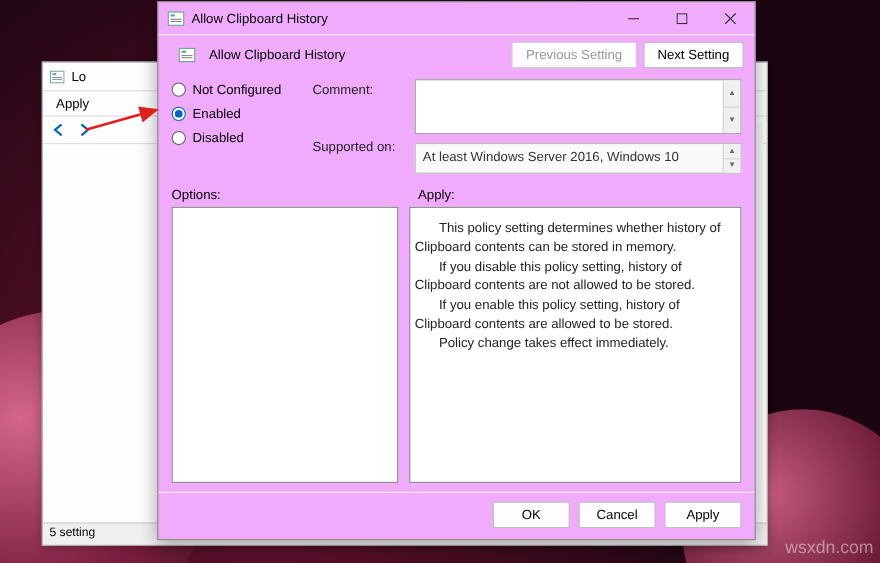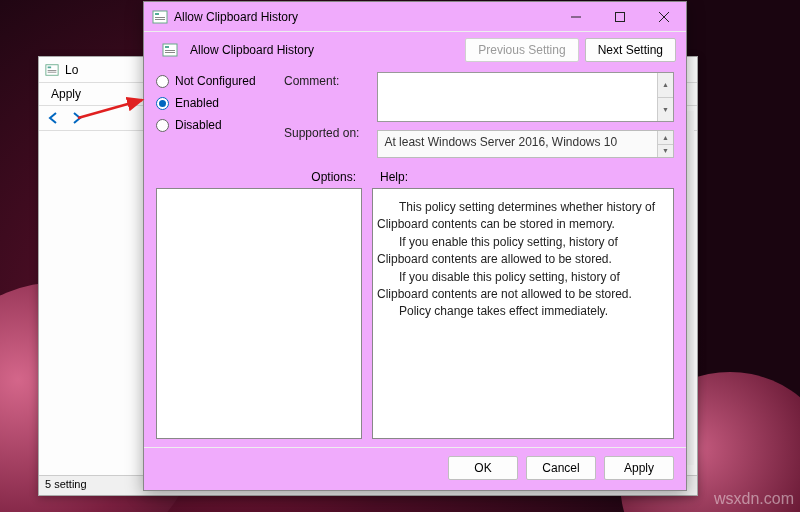--- a/index.html
+++ b/index.html
@@ -43,21 +43,21 @@
   .label-col > div { color: #222; }
   
   .field-col { flex: 1; display: flex; flex-direction: column; gap: 8px; border-radius: 31px; }
   .comment-box { height: 50px; border: 1px solid #999; background: #fff; resize: none; padding: 2px 14px 2px 4px; position: relative; }
   .supported-box { height: 28px; border: 1px solid #bbb; background: #fafafa; padding: 4px 18px 4px 6px; color: #333; position: relative; font-size: 11px; }
   .spin { position: absolute; right: 0; top: 0; bottom: 0; width: 16px; display: flex; flex-direction: column; border-left: 1px solid #ccc; }
   .spin div { flex: 1; display: flex; align-items: center; justify-content: center; font-size: 7px; color: #666; background: #f0f0f0; }
   .spin div:first-child { border-bottom: 1px solid #ccc; }
   
   .mid-row { display: flex; padding: 12px 12px 2px 12px; gap: 24px; }
-  .mid-row > div:first-child { width: 200px; text-align: right; }
+  .mid-row > div:first-child { width: 200px; }
   
   .panels { flex: 1; display: flex; gap: 10px; padding: 2px 12px 8px 12px; min-height: 0; }
   .panel { border: 1px solid #888; background: #fff; overflow: auto; }
   .panel.options { width: 206px; }
   .panel.help { flex: 1; padding: 10px 4px; font-size: 11px; line-height: 1.45; color: #222; }
   .panel.help p { margin: 0; text-indent: 22px; }
   
   .footer { display: flex; justify-content: flex-end; gap: 8px; padding: 8px 12px 10px 12px; border-top: 1px solid #eee; }
   .footer .btn { min-width: 70px; }
   
@@ -180,29 +180,29 @@
         <div class="spin">
             <div>▲</div>
             <div>▼</div>
           </div>
       </div>
     </div>
   </div>
 
   <div class="mid-row">
     <div>Options:</div>
-    <div>Help:</div>
+    <div>Apply:</div>
   </div>
 
   <div class="panels">
     <div class="panel options"></div>
     <div class="panel help">
       <p>This policy setting determines whether history of Clipboard contents can be stored in memory.</p>
+      <p>If you disable this policy setting, history of Clipboard contents are not allowed to be stored.</p>
       <p>If you enable this policy setting, history of Clipboard contents are allowed to be stored.</p>
-      <p>If you disable this policy setting, history of Clipboard contents are not allowed to be stored.</p>
       <p>Policy change takes effect immediately.</p>
     </div>
   </div>
 
   <div class="footer">
     <button class="btn">OK</button>
     <button class="btn">Cancel</button>
     <button class="btn">Apply</button>
   </div>
 </div>

